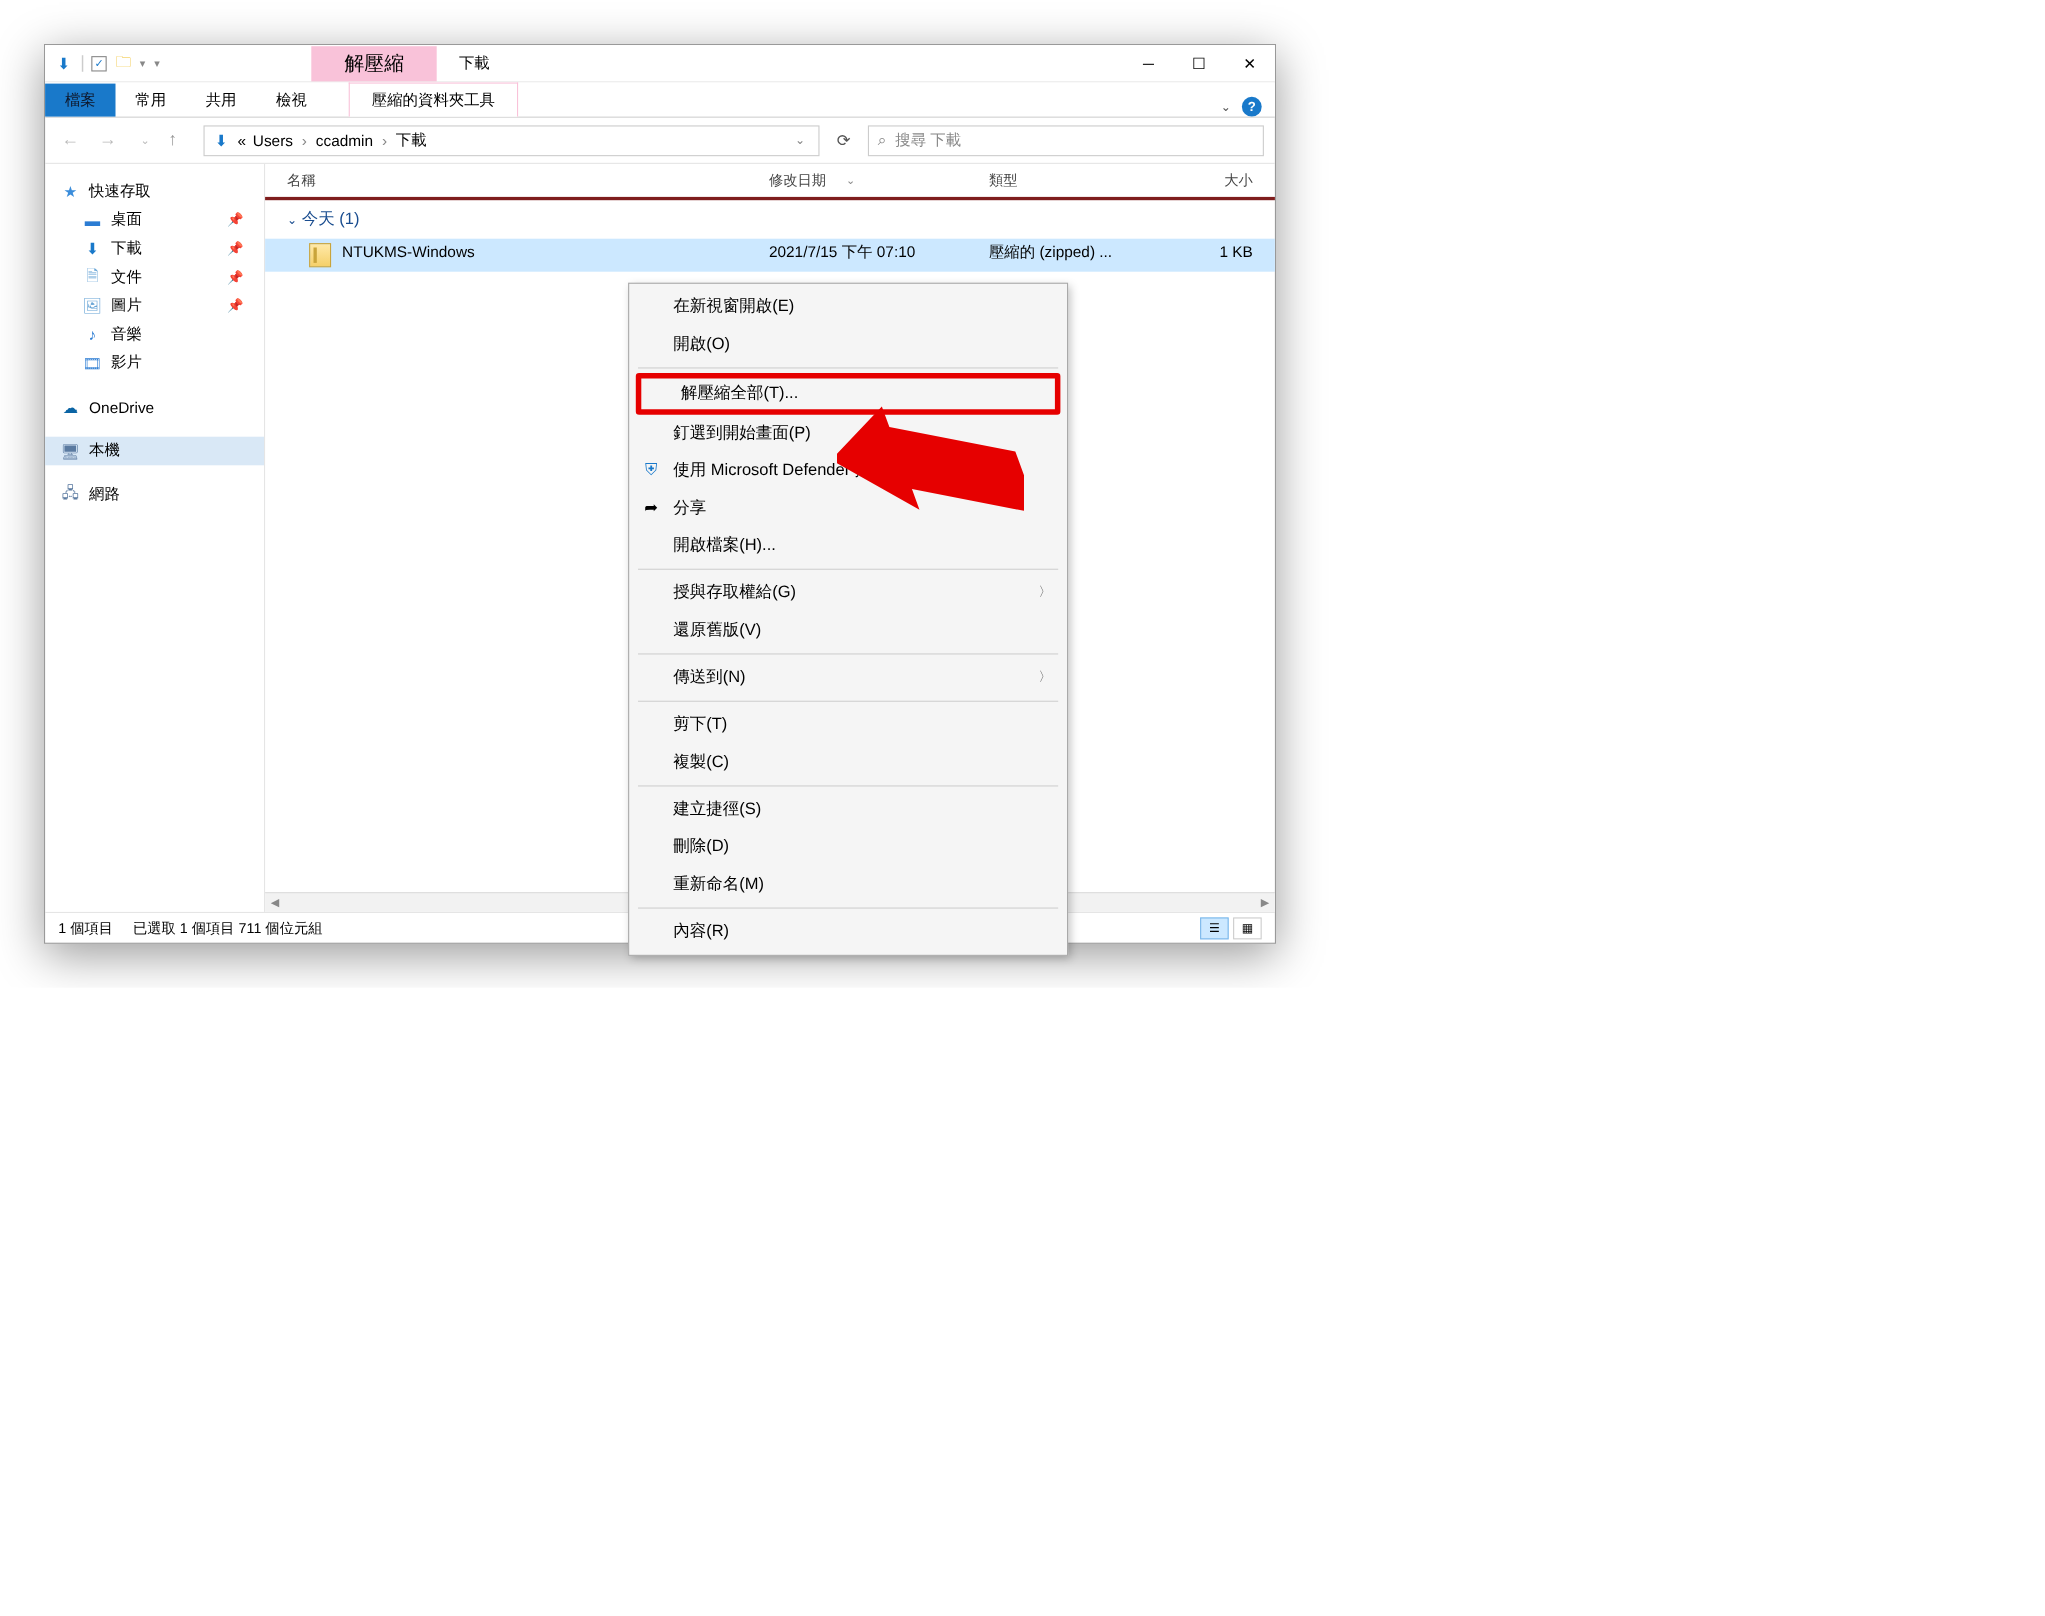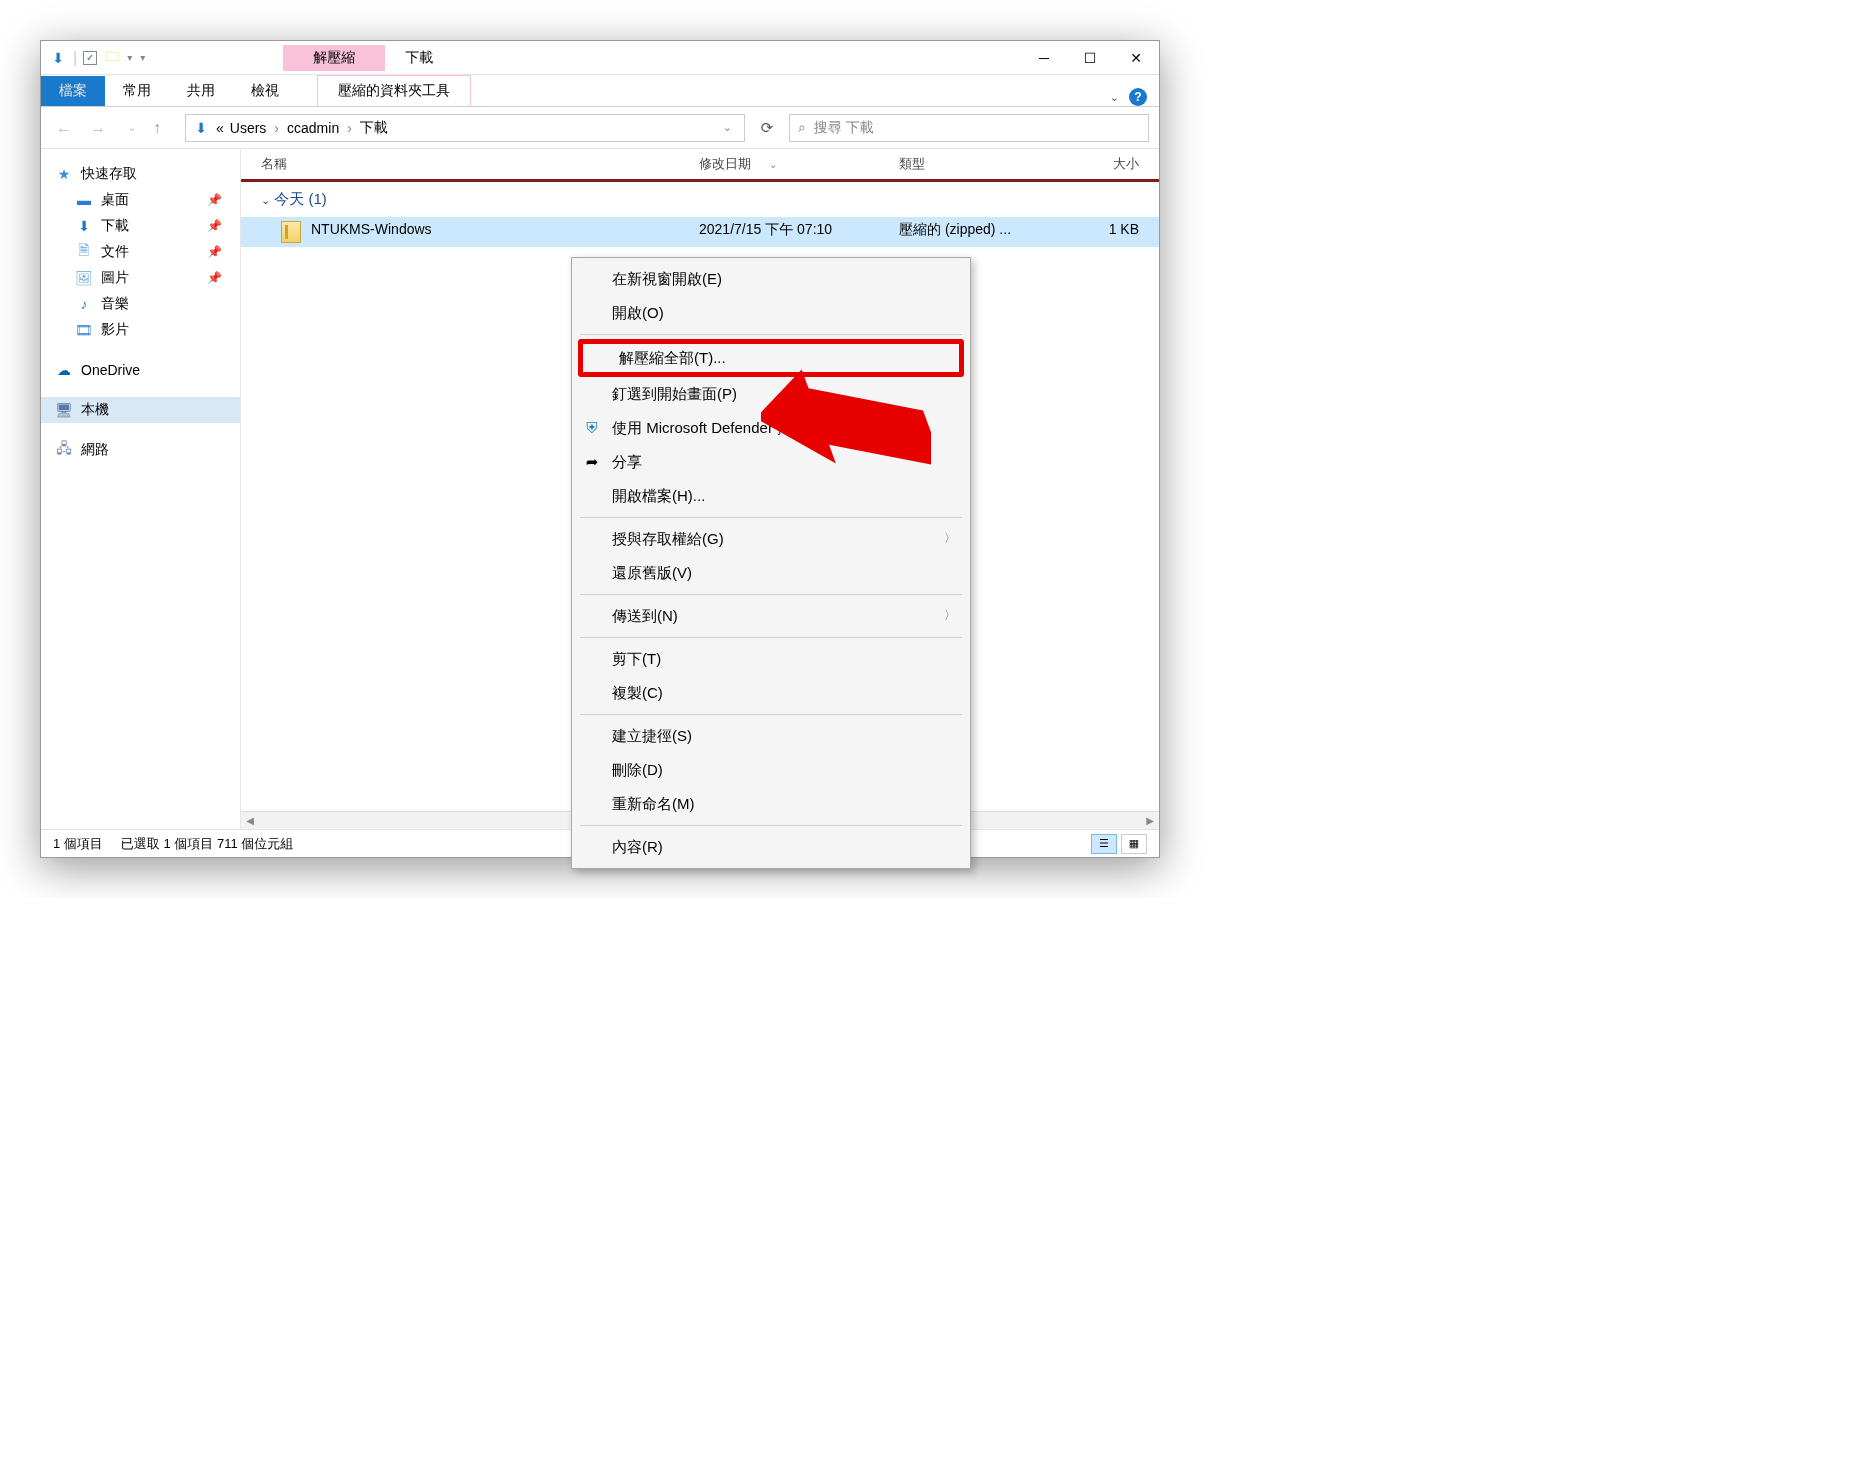--- a/index.html
+++ b/index.html
@@ -14,31 +14,31 @@
 .titlebar {
   height: 34px;
   display: flex;
   align-items: center;
   background: #fff;
   border-bottom: 1px solid #e5e5e5;
 }
 .titlebar-left { display: flex; align-items: center; gap: 6px; padding: 0 8px; }
 .titlebar-title { flex:1; padding-left: 20px; font-size: 14px; }
 .titlebar-extra {
-  background: #f9c2d9; padding: 4px 30px; font-size: 14px;
+  background: #f9c2d9; padding: 4px 30px; font-size: 18px;
   margin-left: 130px;
 }
 .win-controls { display: flex; margin-left: auto; }
 .win-btn { width: 46px; height: 32px; display:flex; align-items:center; justify-content:center; font-size:14px; cursor:pointer; }
 .ribbon-tabs {
   display: flex; align-items:flex-end; background:#fff; height: 32px;
   border-bottom: 1px solid #d0d0d0;
 }
 .ribbon-tab { padding: 6px 18px; font-size:14px; cursor:pointer; }
-.ribbon-tab.active { background:#1979ca; color:#e5e5e5; }
+.ribbon-tab.active { background:#1979ca; color:#0f172a; }
 .ribbon-tab.context { background:#fff; border:1px solid #f9c2d9; border-bottom:none; margin-left:20px; padding:6px 20px; }
 .ribbon-help { margin-left:auto; display:flex; align-items:center; gap:10px; padding:0 12px; }
 .chev { font-size:11px; color:#555; }
 .help-icon { width:18px; height:18px; border-radius:50%; background:#1979ca; color:#fff; display:flex; align-items:center; justify-content:center; font-size:12px; font-weight:bold; }
 .navbar {
   height: 42px; display:flex; align-items:center; padding: 6px 10px; gap:8px;
   border-bottom:1px solid #e5e5e5;
 }
 .nav-arrow { width:26px; height:26px; display:flex; align-items:center; justify-content:center; color:#bbb; font-size:16px; cursor:pointer; }
 .nav-up { color:#999; font-size:16px; cursor:pointer; width:24px; }

